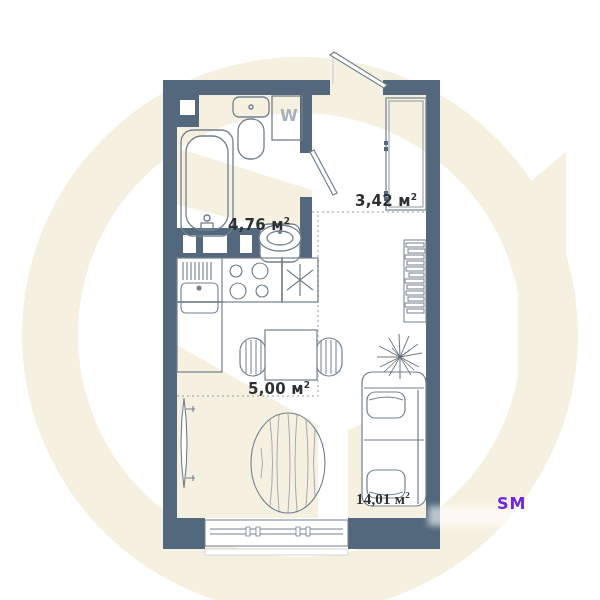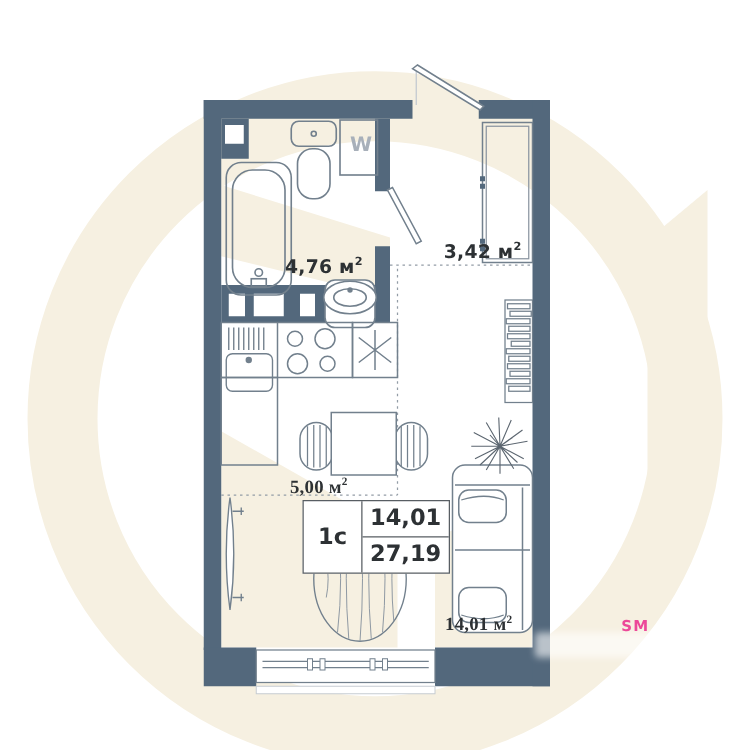--- a/index.html
+++ b/index.html
@@ -8,21 +8,21 @@
   .stage svg{position:absolute;left:0;top:0;}
   .lbl{position:absolute;font-weight:bold;font-size:15px;color:#2d3134;white-space:nowrap;letter-spacing:.2px;}
   .lbl sup{font-size:9px;font-weight:bold;}
   .wlbl{position:absolute;font-weight:bold;font-size:16px;color:#a8b0ba;}
   .card{position:absolute;left:242px;top:400px;width:116px;height:57px;background:#fff;
         border:1.5px solid #585e63;display:grid;grid-template-columns:47px 1fr;grid-template-rows:1fr 1fr;}
   .card .type{grid-row:1/3;border-right:1.5px solid #585e63;display:flex;align-items:center;justify-content:center;
         font-size:30px;font-weight:bold;color:#2d3134;}
   .card .top{border-bottom:1.5px solid #585e63;}
   .card .cell{display:flex;align-items:center;justify-content:center;font-size:18px;font-weight:bold;color:#2d3134;}
-  .sm{position:absolute;left:497px;top:494px;font-size:12px;color:#ec4899;letter-spacing:1px;font-weight:bold;}
+  .sm{position:absolute;left:497px;top:494px;font-size:16px;color:#6d28d9;letter-spacing:1px;font-weight:bold;}
   .blur-band{position:absolute;left:428px;top:506px;width:126px;height:20px;background:rgba(255,255,255,.6);
         filter:blur(3px);border-radius:3px;}
 </style>
 </head>
 <body>
 
 <div class="stage">
 
 <svg width="600" height="600" viewBox="0 0 600 600">
 
@@ -174,32 +174,27 @@
     <rect x="205" y="520" width="143" height="26" fill="#ffffff" stroke="#72808d" stroke-width="1"></rect>
     <path d="M210,529 H343 M210,534 H343" stroke="#72808d" stroke-width="1" fill="none"></path>
     <rect x="246" y="527" width="4" height="9" fill="#ffffff" stroke="#72808d" stroke-width=".8"></rect>
     <rect x="256" y="527" width="4" height="9" fill="#ffffff" stroke="#72808d" stroke-width=".8"></rect>
     <rect x="296" y="527" width="4" height="9" fill="#ffffff" stroke="#72808d" stroke-width=".8"></rect>
     <rect x="306" y="527" width="4" height="9" fill="#ffffff" stroke="#72808d" stroke-width=".8"></rect>
     <rect x="205" y="549" width="143" height="6" fill="#ffffff" stroke="#c6ccd2" stroke-width=".8"></rect>
   </g>
 </svg>
 
-  <div class="lbl" style="left:228px;top:204px;"><span>4,76</span>&nbsp;<span>м</span><sup>2</sup></div>
+  <div class="lbl" style="left:228px;top:216px;"><span>4,76</span>&nbsp;<span>м</span><sup>2</sup></div>
 
   <div class="lbl" style="left:355px;top:192px;"><span>3,42</span>&nbsp;<span>м</span><sup>2</sup></div>
 
-  <div class="lbl" style="left:232px;top:380px;font-family:Liberation Serif, serif;"><span>5,00</span>&nbsp;<span>м</span><sup>2</sup></div>
+  <div class="lbl" style="left:248px;top:380px;"><span>5,00</span>&nbsp;<span>м</span><sup>2</sup></div>
 
   <div class="lbl" style="left:356px;top:490px;font-family:Liberation Serif, serif;"><span>14,01</span>&nbsp;<span>м</span><sup>2</sup></div>
 
   <div class="wlbl" style="left:280px;top:106px;"><span>W</span></div>
 
-  <div class="card">
-    <div class="type cell">1с</div>
-    <div class="cell top">14,01</div>
-    <div class="cell">27,19</div>
-  </div>
 
   <div class="blur-band"></div>
   <div class="sm">SM</div>
 
 </div>
 
 </body></html>

